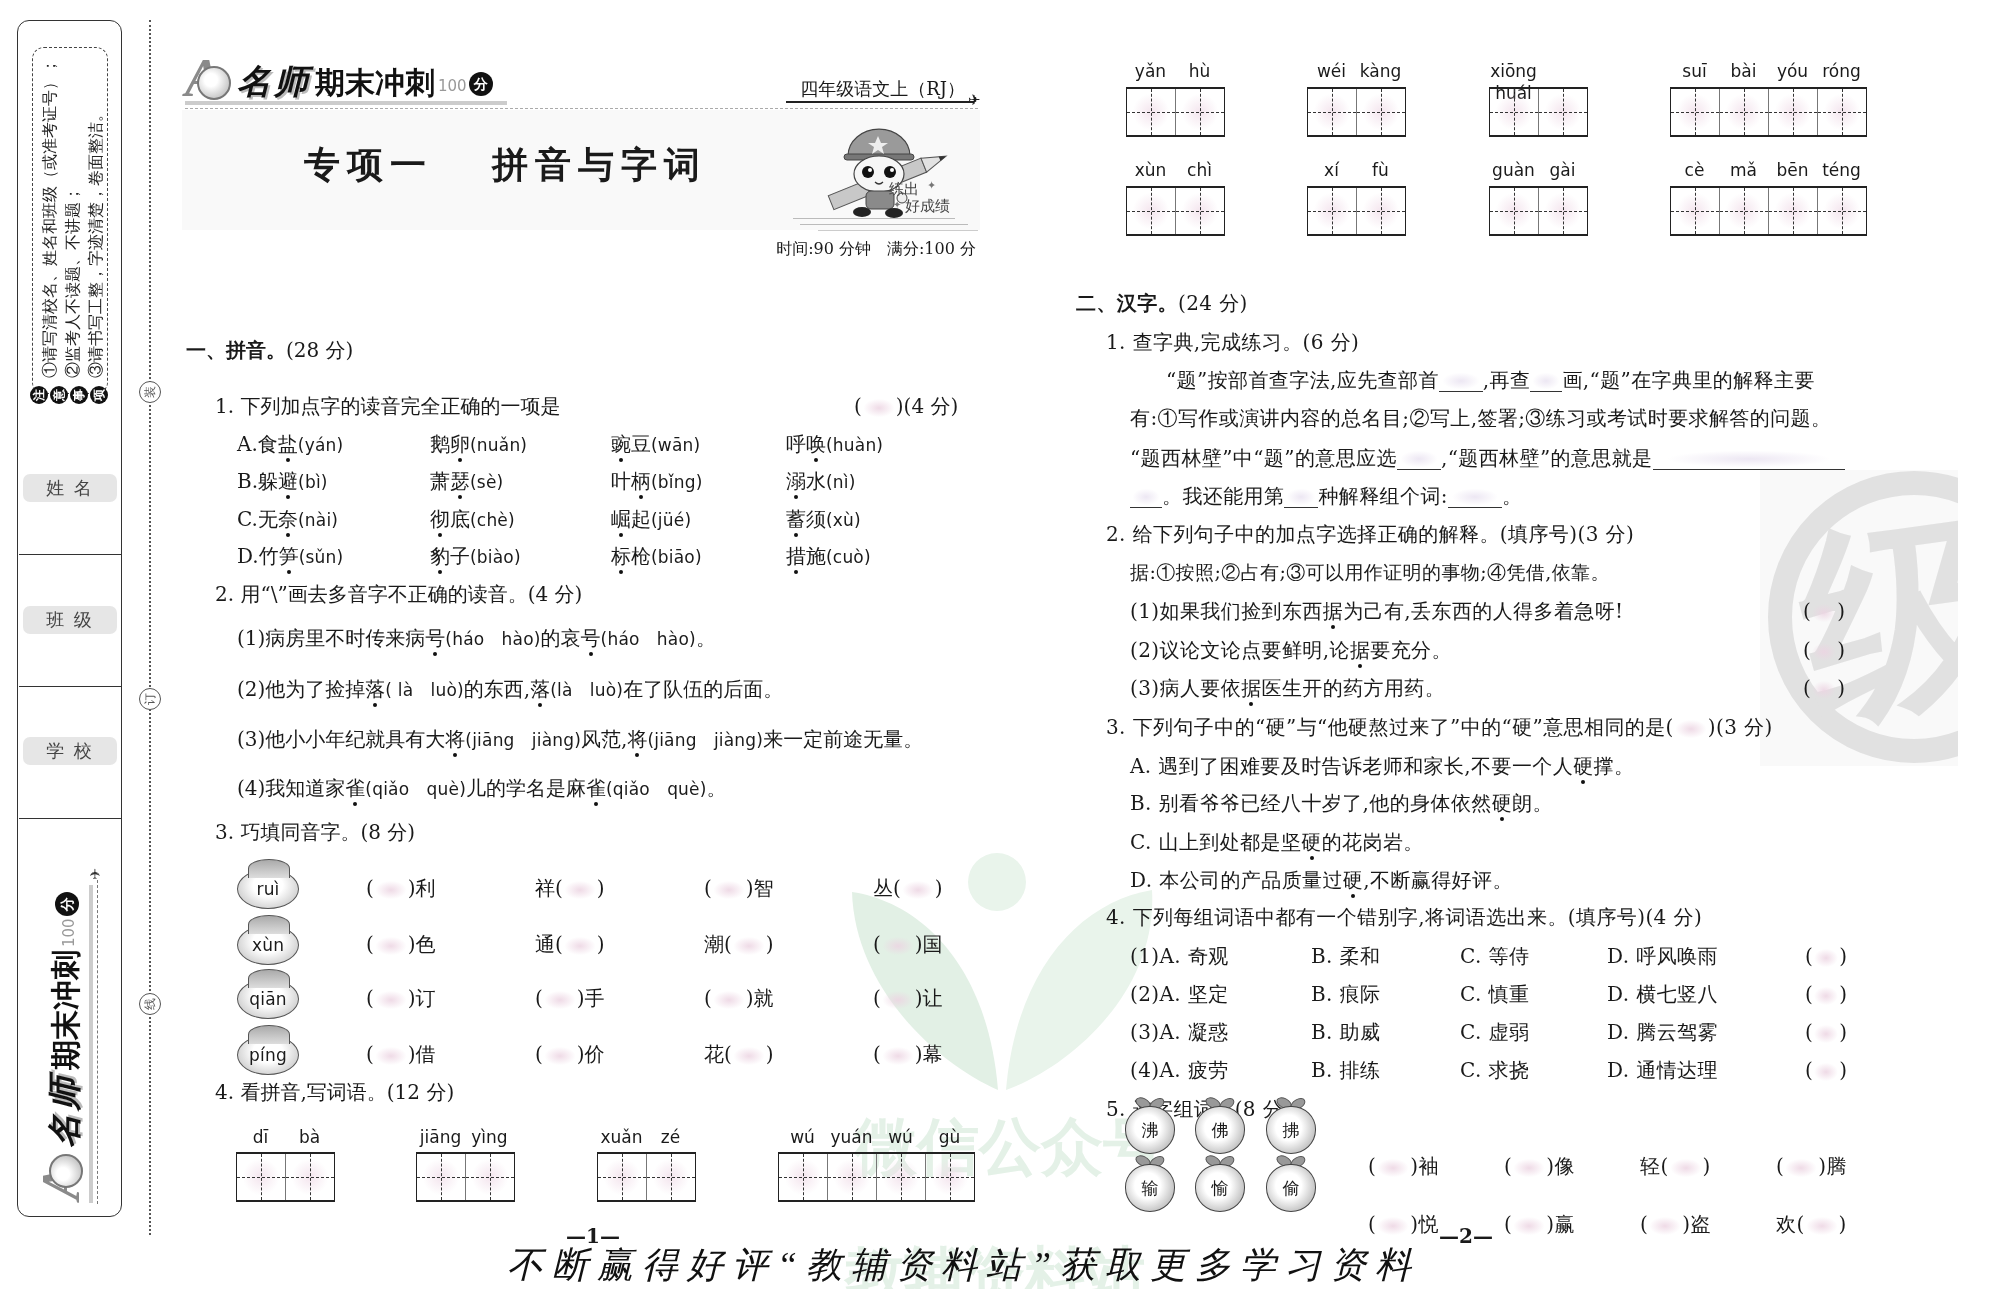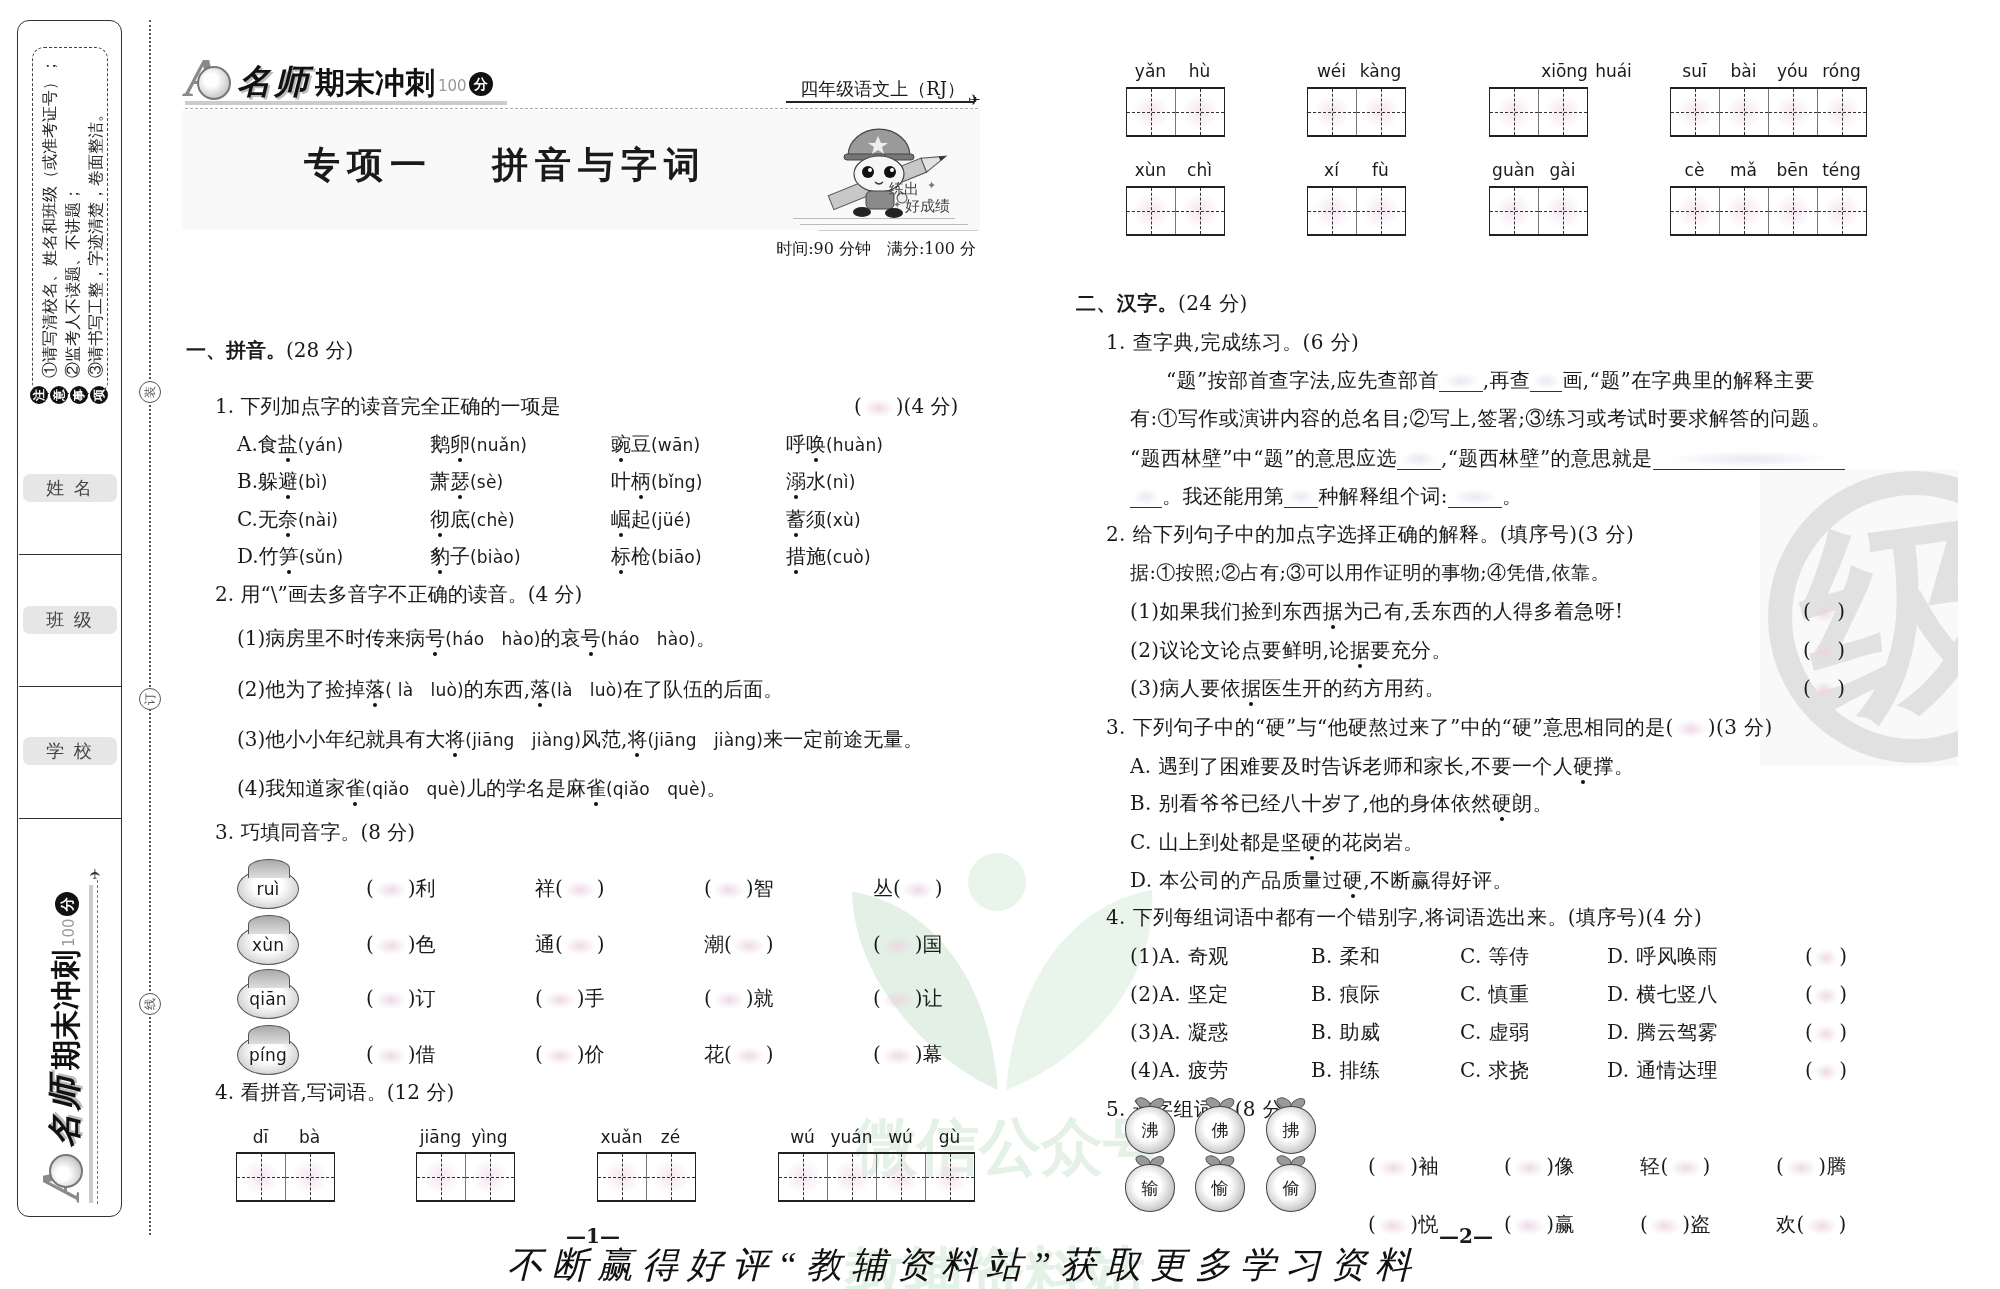--- a/index.html
+++ b/index.html
@@ -297,21 +297,21 @@
     <div class="cell"></div>
   </div>
 <div class="abs pyrow" style="left:1307px;top:60px;">
     <span class="pyc">wéi</span>
     <span class="pyc">kàng</span>
   </div>
 <div class="abs grid" style="left:1307px;top:87px;">
     <div class="cell"></div>
     <div class="cell"></div>
   </div>
-<div class="abs pyrow" style="left:1540px;top:60px;">
+<div class="abs pyrow" style="left:1489px;top:60px;flex-direction:column;">
     <span class="pyc">xiōng</span>
     <span class="pyc">huái</span>
   </div>
 <div class="abs grid" style="left:1489px;top:87px;">
     <div class="cell"></div>
     <div class="cell"></div>
   </div>
 <div class="abs pyrow" style="left:1670px;top:60px;">
     <span class="pyc">suī</span>
     <span class="pyc">bài</span>

